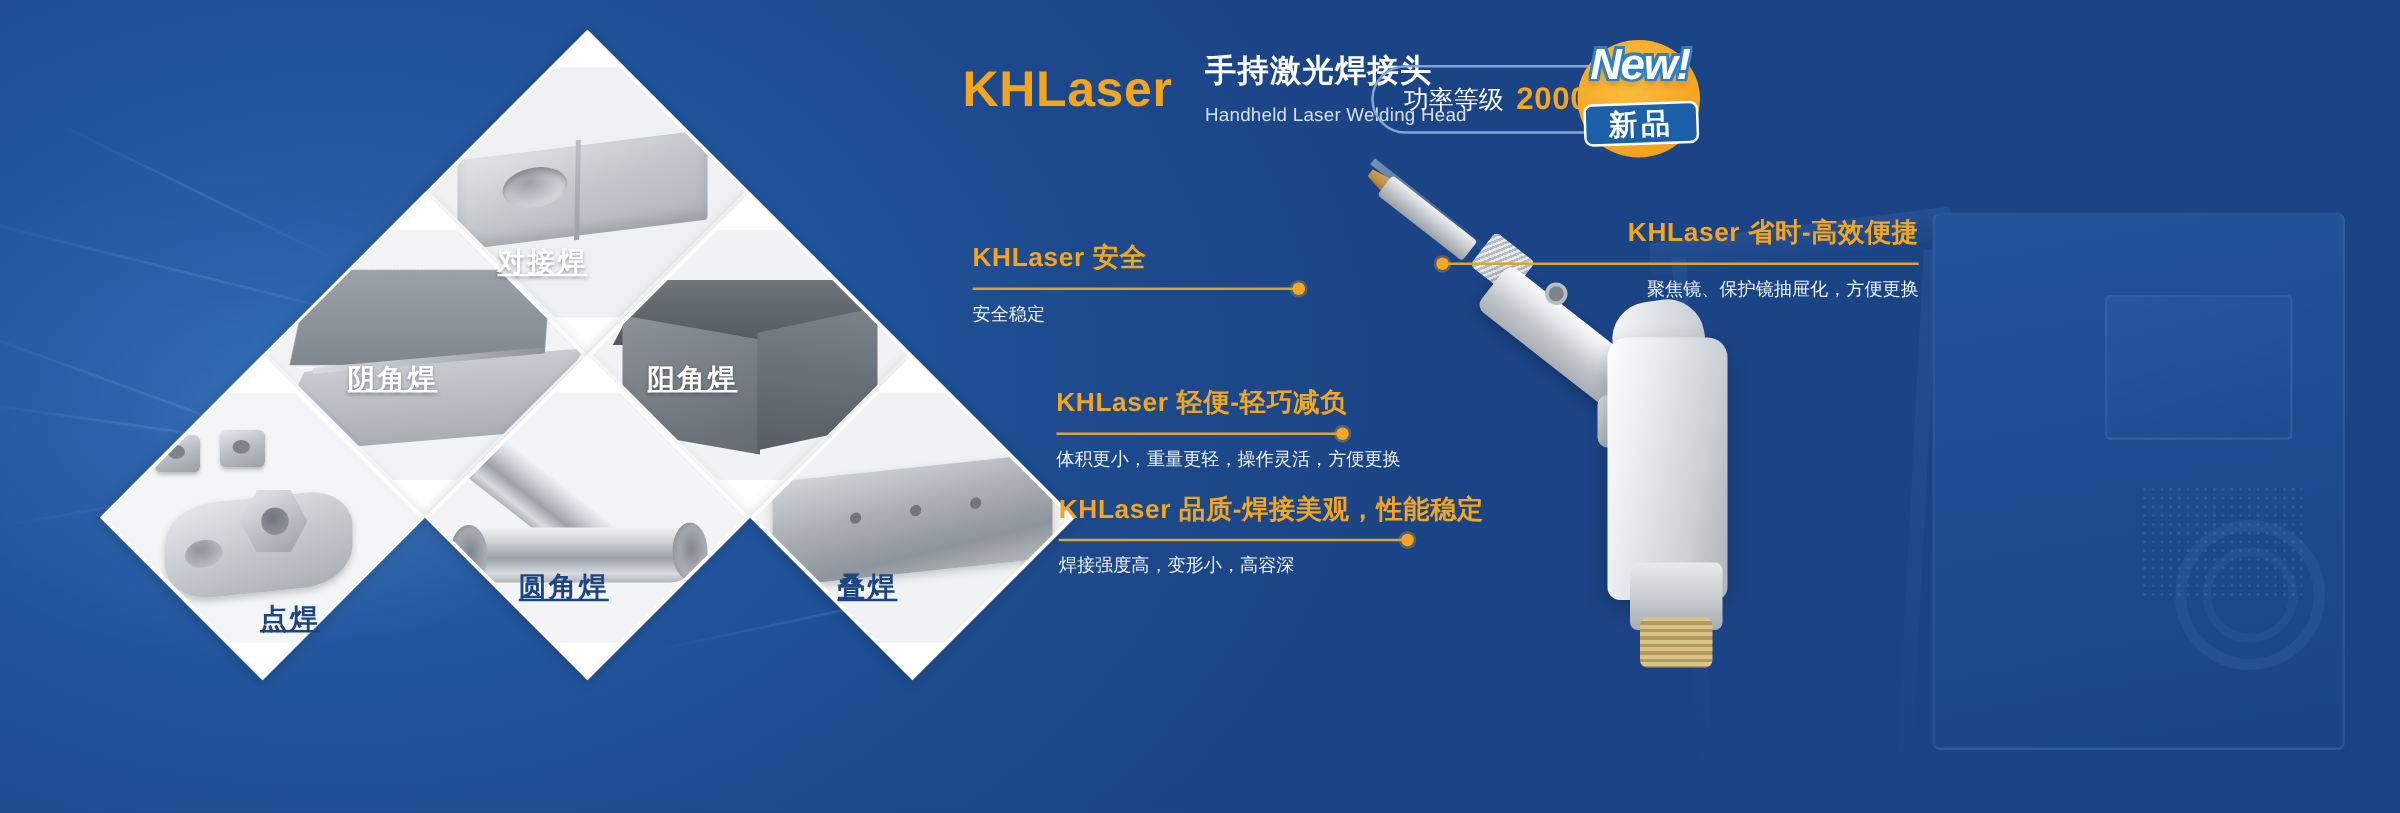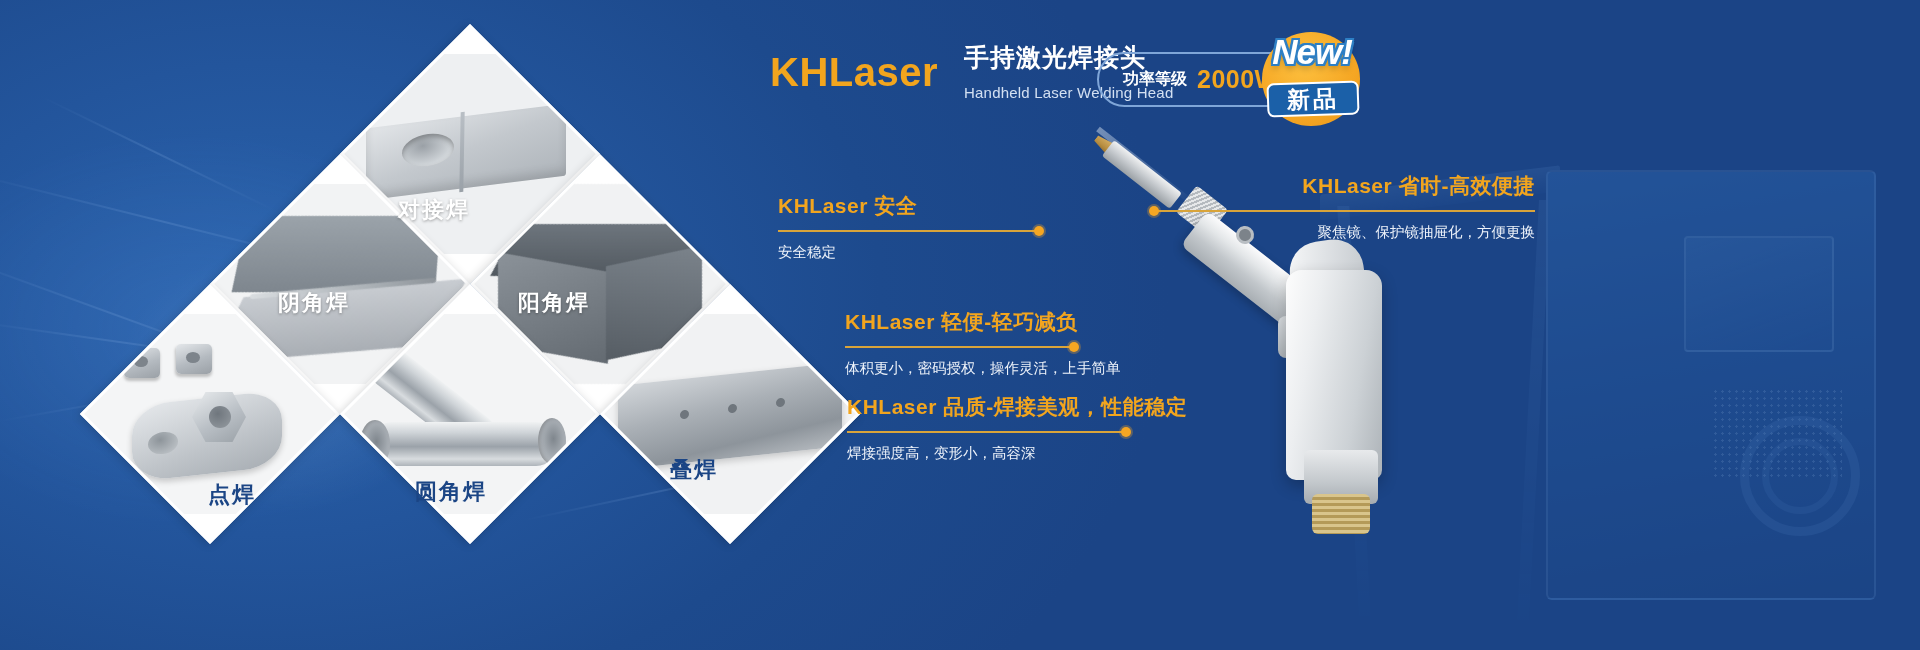--- a/index.html
+++ b/index.html
@@ -176,35 +176,35 @@
   
   .art-lap { background: #f1f2f3; }
   .lap-plate {
     position: absolute; left: 18px; top: 60px; width: 224px; height: 84px;
     background: linear-gradient(172deg, #d2d6da 0%, #aab0b6 40%, #8d949b 75%, #b6bbc0 100%);
     transform: skewY(-6deg); border-radius: 2px;
     box-shadow: 0 3px 7px rgba(0,0,0,.18);
   }
   .lap-dot { position: absolute; width: 9px; height: 9px; border-radius: 50%; background: #6f767d; transform: skewY(-6deg); }
   .dia-label {
-    position: absolute; font-size: 22px; font-weight: 700; letter-spacing: 2px; white-space: nowrap;
+    position: absolute; font-size: 22px; font-weight: 700; letter-spacing: 2px; white-space: nowrap; text-decoration: underline;
   }
   .dia-label.on-blue { color: #ffffff; text-shadow: 0 1px 3px rgba(0,0,0,.35); }
   .dia-label.on-white { color: #1b4585; }
   
   .brand-head { position: absolute; left: 770px; top: 42px; display: flex; align-items: center; gap: 26px; }
   .brand-name { font-size: 40px; font-weight: 700; color: #f2a51e; letter-spacing: .5px; line-height: 1; }
   .brand-cn { color: #ffffff; font-size: 25px; font-weight: 700; letter-spacing: 1px; line-height: 1.25; }
   .brand-en { color: #d3e0f2; font-size: 15px; letter-spacing: .2px; margin-top: 11px; }
   .power-pill {
     position: absolute; left: 1097px; top: 52px;
     display: flex; align-items: center; gap: 10px;
     padding: 11px 24px; border: 2px solid #7fa6d8; border-radius: 30px;
   }
-  .power-label { color: #ffffff; font-size: 16px; font-weight: 700; }
+  .power-label { color: #ffffff; font-size: 20px; font-weight: 400; }
   .power-value { color: #f2a51e; font-size: 25px; font-weight: 700; letter-spacing: .5px; }
   
   .new-badge { position: absolute; left: 1258px; top: 28px; width: 108px; height: 104px; }
   .new-circle {
     position: absolute; inset: 4px 6px 6px 4px; border-radius: 50%;
     background: radial-gradient(circle at 42% 34%, #fdc03f 0%, #f5a623 62%, #e8961a 100%);
   }
   .new-word {
     position: absolute; left: -4px; top: 6px; width: 116px; text-align: center;
     font-size: 35px; font-weight: 700; font-style: italic; color: #ffffff;
@@ -389,21 +389,21 @@
           <div class="lap-dot" style="left:128px; top:90px;"></div>
           <div class="lap-dot" style="left:176px; top:84px;"></div>
         </div>
       </div>
     </div>
 
     <div class="dia-label on-blue" style="left:248px; top:155px;">对接焊</div>
     <div class="dia-label on-blue" style="left:128px; top:248px;">阴角焊</div>
     <div class="dia-label on-blue" style="left:368px; top:248px;">阳角焊</div>
     <div class="dia-label on-white" style="left:58px; top:440px;">点焊</div>
-    <div class="dia-label on-white" style="left:265px; top:415px;margin-top:22px;">圆角焊</div>
+    <div class="dia-label on-white" style="left:265px; top:415px;">圆角焊</div>
     <div class="dia-label on-white" style="left:520px; top:415px;">叠焊</div>
   </div>
 
   <div class="brand-head">
     <div class="brand-name">KHLaser</div>
     <div>
       <div class="brand-cn">手持激光焊接头</div>
       <div class="brand-en">Handheld Laser Welding Head</div>
     </div>
   </div>
@@ -447,21 +447,21 @@
         <span class="c-dot"></span>
       </div>
     <div class="c-desc">聚焦镜、保护镜抽屉化，方便更换</div>
   </div>
 
   <div class="callout right-dot" style="left:845px; top:308px; width:230px;">
     <div class="c-title">KHLaser 轻便-轻巧减负</div>
     <div class="c-rule">
         <span class="c-dot"></span>
       </div>
-    <div class="c-desc">体积更小，密码授权，操作灵活，上手简单</div>
+    <div class="c-desc">体积更小，重量更轻，操作灵活，方便更换</div>
   </div>
 
 
   <div class="callout right-dot" style="left:810px; top:393px; width:280px;margin-left:37px;">
     <div class="c-title">KHLaser 品质-焊接美观，性能稳定</div>
     <div class="c-rule">
         <span class="c-dot"></span>
       </div>
     <div class="c-desc">焊接强度高，变形小，高容深</div>
   </div>

